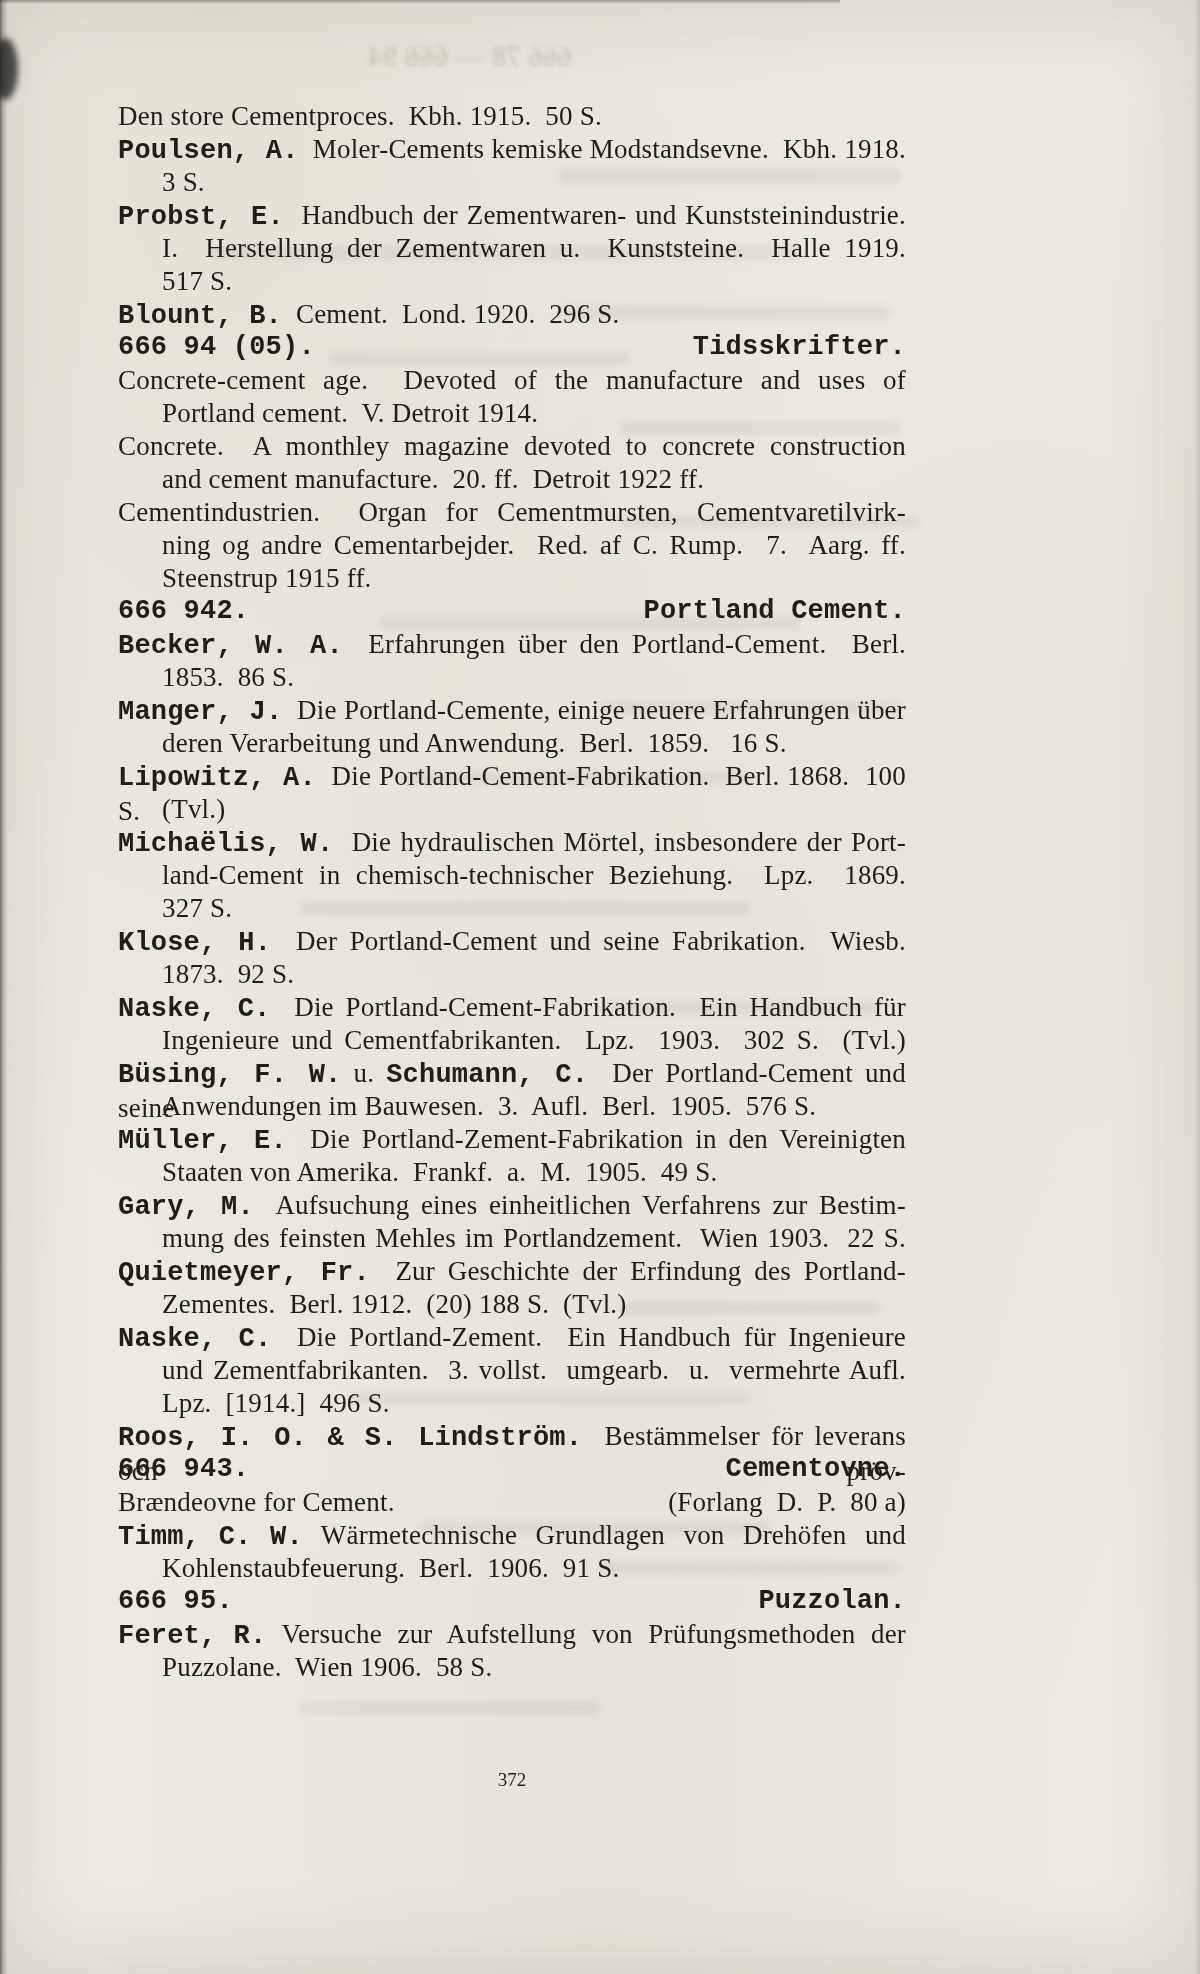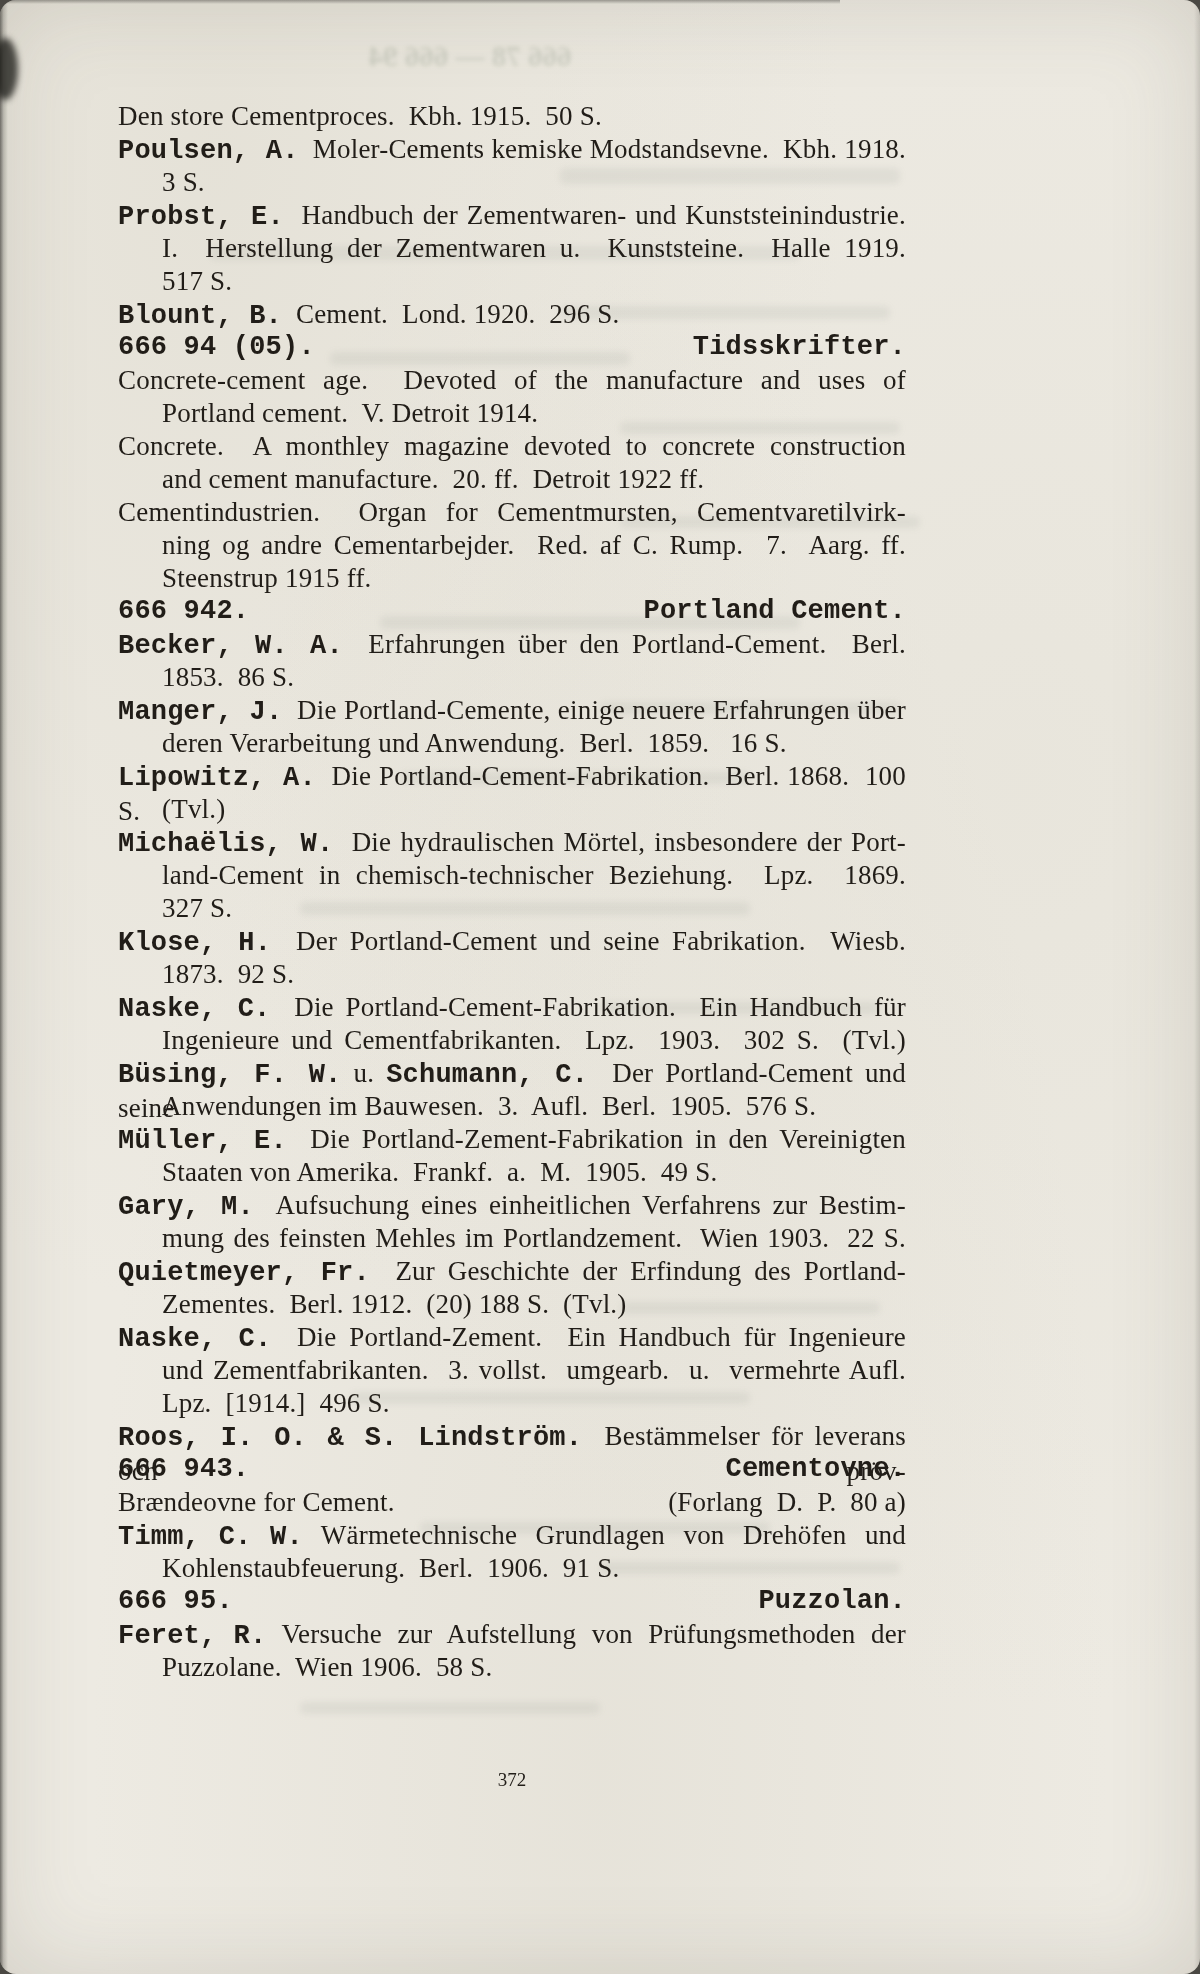--- a/index.html
+++ b/index.html
@@ -9,21 +9,20 @@
     margin:0 auto;
     background:
       radial-gradient(ellipse at 18% 8%, rgba(214,210,196,0.35), transparent 45%),
       radial-gradient(ellipse at 85% 40%, rgba(218,215,202,0.25), transparent 55%),
       radial-gradient(ellipse at 50% 90%, rgba(210,206,192,0.25), transparent 60%),
       #edeae2;
     box-shadow: inset 0 0 90px rgba(95,90,74,0.18);
     overflow:hidden;
     font-family:"Liberation Serif","DejaVu Serif",serif;
     color:#211d18;
-    border-radius:16px;
   }
   .content {
     position:absolute; left:118px; top:100px; width:788px;
   }
   .line {
     height:33px; line-height:33px;
     font-size:27px;
     white-space:pre-wrap;
     letter-spacing:0.2px;
   }

